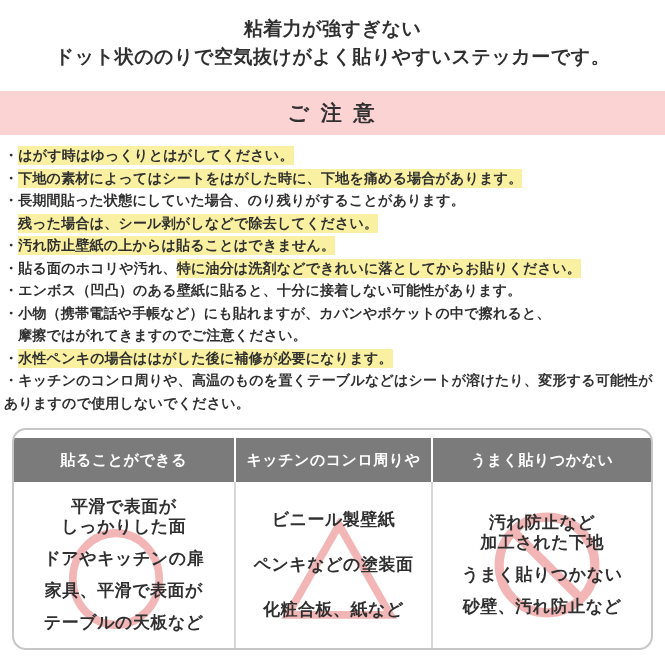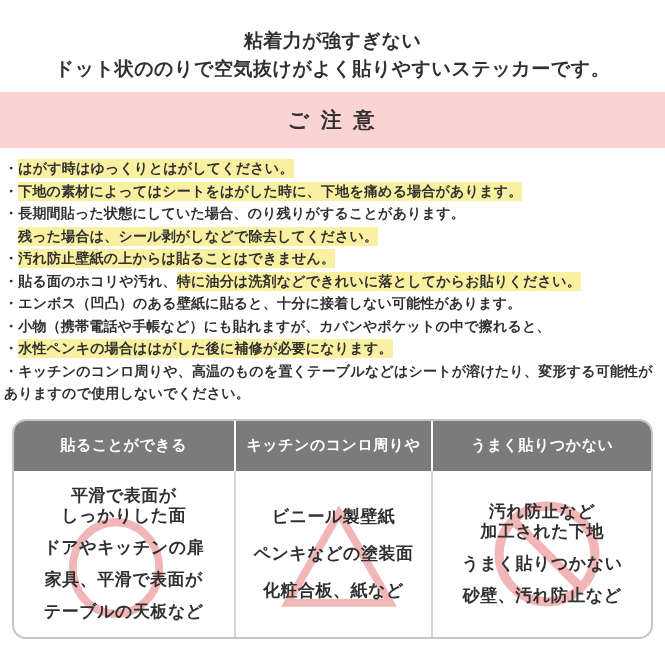--- a/index.html
+++ b/index.html
@@ -10,54 +10,54 @@
     color:var(--text,#333);
   }
   :root{
     --banner-pink:#fcd3d3;
     --highlight-yellow:#f9f1a1;
     --header-gray:#7b7b7b;
     --shape-pink:#f2b6b6;
     --border-gray:#c6c6c6;
     --text:#303030;
   }
-  .intro { padding-top:27px; text-align:center; font-size:19px; line-height:28px; letter-spacing:0.5px; }
+  .intro { padding-top:15px; text-align:center; font-size:19px; line-height:28px; letter-spacing:0.5px; }
   .banner {
-    margin-top:9px; height:56px; background:var(--banner-pink);
+    margin-top:20px; height:44px; background:var(--banner-pink);
     display:flex; align-items:center; justify-content:center;
     font-size:21px; letter-spacing:3px;
   }
   .notes { margin-top:9px; padding:0 14px 0 4px; font-size:14px; line-height:22.5px; letter-spacing:0.2px; }
   .note-line { white-space:nowrap; }
   .note-line.indent { padding-left:14px; }
   .hl { background:var(--highlight-yellow); padding:1px 0 2px; }
 
   .surface-table {
     margin:14px 12px 0; border:2px solid var(--border-gray);
     border-radius:14px; overflow:hidden; background:#fff;
   }
-  .thead { display:grid; grid-template-columns:1.11fr 1fr 1.11fr; background:var(--header-gray); height:50px; }
+  .thead { display:grid; grid-template-columns:1.11fr 1fr 1.11fr; background:var(--header-gray); height:44px;margin-top:8px; }
   .th {
     display:flex; align-items:center; justify-content:center;
     color:#ffffff; font-size:15px; letter-spacing:0.5px;
     border-left:2px solid #ffffff;
   }
   .th:first-child { border-left:none; }
   .tbody { display:grid; grid-template-columns:1.11fr 1fr 1.11fr; height:166px; }
   .td { position:relative; border-left:2px solid #d6d6d6; display:flex; align-items:center; justify-content:center; overflow:hidden; }
   .td:first-child { border-left:none; }
   .shape { position:absolute; inset:0; display:flex; align-items:center; justify-content:center; }
   .td.col0 .shape { transform:translate(-8px,14px); }
   .td.col1 .shape { transform:translate(6px,4px); }
   .td.col2 .shape { transform:translate(5px,0); }
   .cell-items {
     position:relative; display:flex; flex-direction:column; align-items:center;
     gap:12px; font-size:17px; text-align:center; letter-spacing:0.5px;
   }
-  .td.col1 .cell-items { gap:17px; }
+  .td.col1 .cell-items { gap:25px; }
   .cell-line { white-space:pre-line; line-height:20px; }
 </style>
 </head>
 <body>
 
 <div class="intro">
   <div>粘着力が強すぎない</div>
   <div>ドット状ののりで空気抜けがよく貼りやすいステッカーです。</div>
 </div>
 
@@ -67,20 +67,21 @@
 
 <div class="notes">
     <div class="note-line"><span>・</span><span class="hl">はがす時はゆっくりとはがしてください。</span></div>
     <div class="note-line"><span>・</span><span class="hl">下地の素材によってはシートをはがした時に、下地を痛める場合があります。</span></div>
     <div class="note-line"><span>・</span><span>長期間貼った状態にしていた場合、のり残りがすることがあります。</span></div>
     <div class="note-line indent"><span class="hl">残った場合は、シール剥がしなどで除去してください。</span></div>
     <div class="note-line"><span>・</span><span class="hl">汚れ防止壁紙の上からは貼ることはできません。</span></div>
     <div class="note-line"><span>・</span><span>貼る面のホコリや汚れ、</span><span class="hl">特に油分は洗剤などできれいに落としてからお貼りください。</span></div>
     <div class="note-line"><span>・</span><span>エンボス（凹凸）のある壁紙に貼ると、十分に接着しない可能性があります。</span></div>
     <div class="note-line"><span>・</span><span>小物（携帯電話や手帳など）にも貼れますが、カバンやポケットの中で擦れると、</span></div>
+    <div class="note-line indent"><span>摩擦ではがれてきますのでご注意ください。</span></div>
     <div class="note-line"><span>・</span><span class="hl">水性ペンキの場合ははがした後に補修が必要になります。</span></div>
     <div class="note-line"><span>・</span><span>キッチンのコンロ周りや、高温のものを置くテーブルなどはシートが溶けたり、変形する可能性が</span></div>
     <div class="note-line"><span>ありますので使用しないでください。</span></div>
   </div>
 
 <div class="surface-table">
   <div class="thead">
       <div class="th">貼ることができる</div>
       <div class="th">キッチンのコンロ周りや</div>
       <div class="th">うまく貼りつかない</div>

